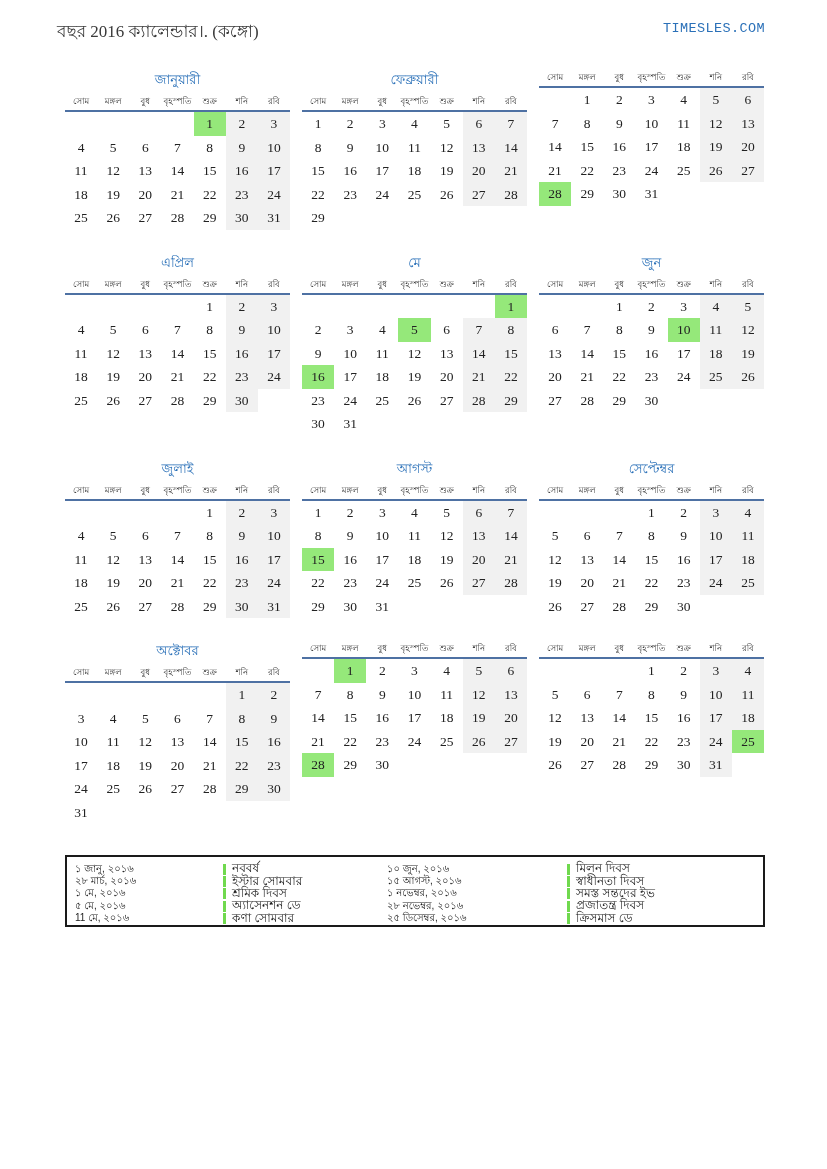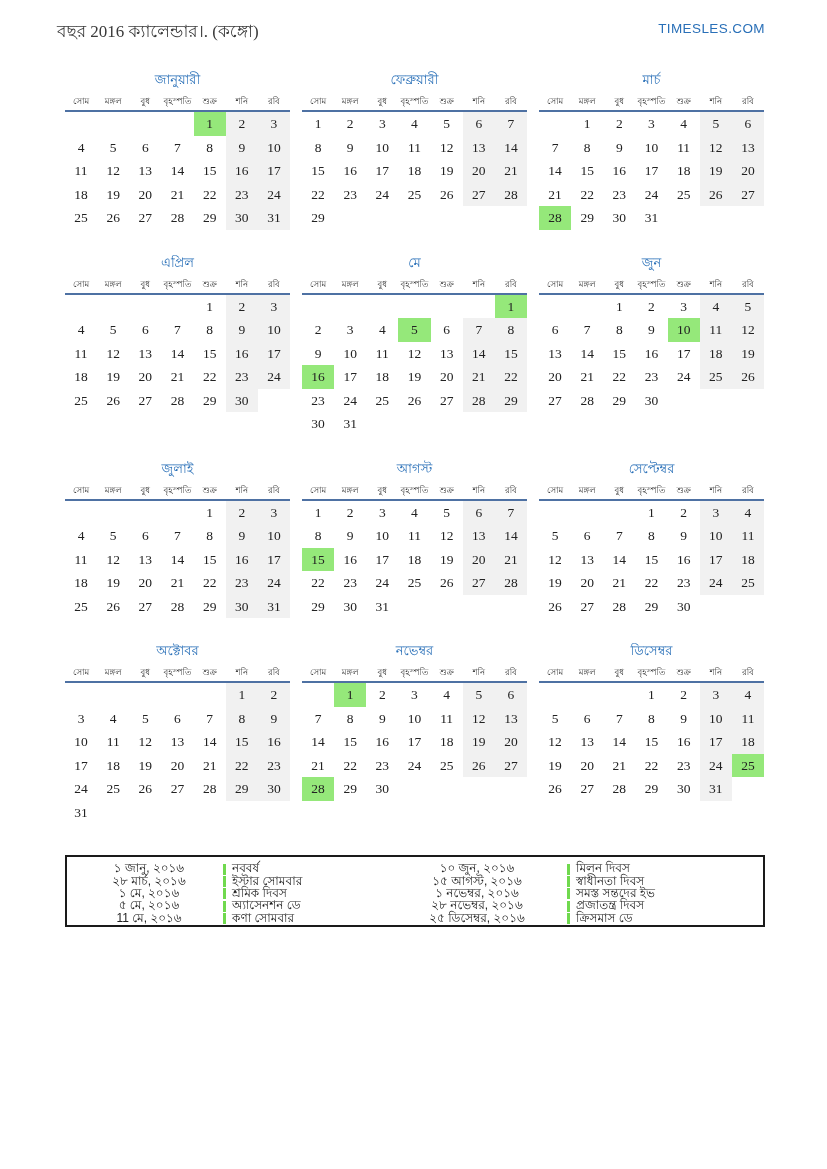--- a/index.html
+++ b/index.html
@@ -15,21 +15,21 @@
   body{
     width:827px;height:1169px;background:#ffffff;position:relative;
     font-family:"Liberation Sans",sans-serif;color:var(--text-dark);
   }
   .page-header{position:absolute;left:57px;right:62px;top:18px;height:30px;}
   .page-title{
     position:absolute;left:0;top:0;font-family:"Liberation Serif",serif;
     font-size:17px;color:#3a3a3a;white-space:nowrap;text-align:center;
   }
   .site-link{
-    position:absolute;right:0;top:3px;font-family:Liberation Sans, sans-serif;
+    position:absolute;right:0;top:3px;font-family:Liberation Mono, monospace;
     font-size:13.5px;letter-spacing:.4px;color:var(--accent-blue);
     text-decoration:none;white-space:nowrap;
   }
   .months{
     position:absolute;left:65px;top:68px;width:699px;
     display:grid;grid-template-columns:repeat(3,225px);
     column-gap:12px;row-gap:21px;align-items:start;
   }
   .month{width:225px;}
   .month-title{
@@ -50,21 +50,21 @@
   .day.weekend{background:var(--weekend-gray);}
   .day.holiday{background:var(--holiday-green);}
   .legend{
     position:absolute;left:65px;top:855px;width:700px;height:72px;
     border:2px solid #1a1a1a;padding:6px 6px 4px 8px;background:#fff;
   }
   .legend-grid{
     display:grid;grid-template-columns:148px 164px 180px 1fr;
     grid-auto-rows:12.4px;align-items:center;
   }
-  .legend-date{font-size:12px;color:#222;white-space:nowrap;text-align:center;}
+  .legend-date{font-size:10px;color:#222;white-space:nowrap;}
   .legend-label{font-size:12px;color:#222;white-space:nowrap;display:flex;align-items:center;}
   .legend-bar{
     display:inline-block;width:3px;height:11px;background:var(--legend-green);
     margin-right:6px;flex:0 0 3px;
   }
 </style>
 </head>
 <body>
 
 <div class="page-header">
@@ -167,21 +167,20 @@
         <div class="day">29</div>
         <div class="day empty"></div>
         <div class="day empty"></div>
         <div class="day empty"></div>
         <div class="day empty"></div>
         <div class="day empty"></div>
         <div class="day empty"></div>
       </div>
     </div>
     <div class="month">
-      <div class="month-title">মার্চ</div>
       <div class="wk-row">
         <div class="wk">সোম</div>
         <div class="wk">মঙ্গল</div>
         <div class="wk">বুধ</div>
         <div class="wk">বৃহস্পতি</div>
         <div class="wk">শুক্র</div>
         <div class="wk">শনি</div>
         <div class="wk">রবি</div>
       </div>
       <div class="rule"></div>
@@ -581,21 +580,20 @@
         <div class="day">31</div>
         <div class="day empty"></div>
         <div class="day empty"></div>
         <div class="day empty"></div>
         <div class="day empty"></div>
         <div class="day empty"></div>
         <div class="day empty"></div>
       </div>
     </div>
     <div class="month">
-      <div class="month-title">নভেম্বর</div>
       <div class="wk-row">
         <div class="wk">সোম</div>
         <div class="wk">মঙ্গল</div>
         <div class="wk">বুধ</div>
         <div class="wk">বৃহস্পতি</div>
         <div class="wk">শুক্র</div>
         <div class="wk">শনি</div>
         <div class="wk">রবি</div>
       </div>
       <div class="rule"></div>
@@ -631,21 +629,20 @@
         <div class="day holiday">28</div>
         <div class="day">29</div>
         <div class="day">30</div>
         <div class="day empty"></div>
         <div class="day empty"></div>
         <div class="day empty"></div>
         <div class="day empty"></div>
       </div>
     </div>
     <div class="month">
-      <div class="month-title">ডিসেম্বর</div>
       <div class="wk-row">
         <div class="wk">সোম</div>
         <div class="wk">মঙ্গল</div>
         <div class="wk">বুধ</div>
         <div class="wk">বৃহস্পতি</div>
         <div class="wk">শুক্র</div>
         <div class="wk">শনি</div>
         <div class="wk">রবি</div>
       </div>
       <div class="rule"></div>

